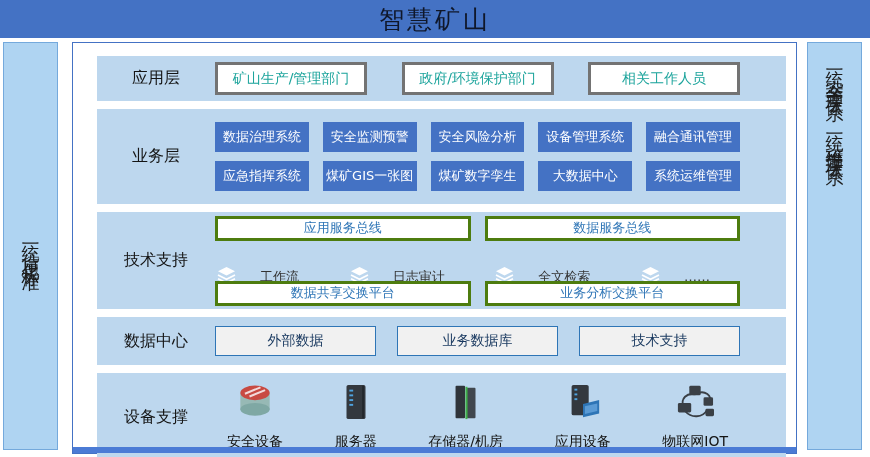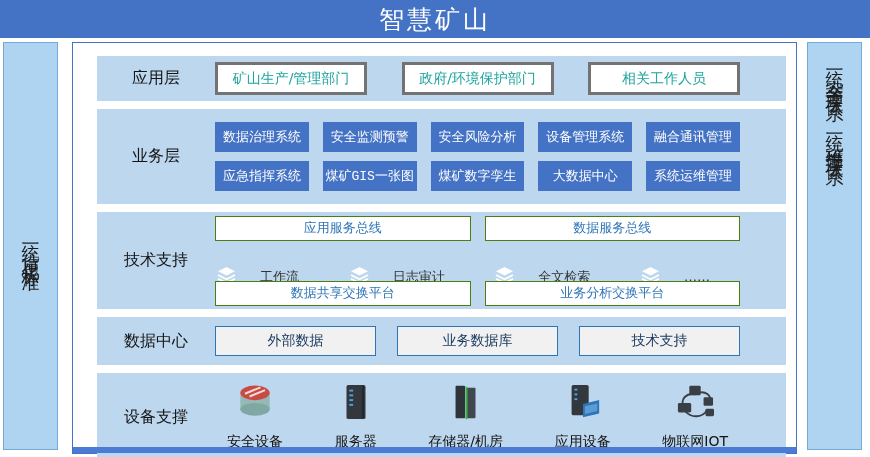--- a/index.html
+++ b/index.html
@@ -2,21 +2,21 @@
 <html><head>
 <meta charset="utf-8">
 <style>
   * { margin:0; padding:0; box-sizing:border-box; }
   body { background:#fff; font-family:"DejaVu Sans","Liberation Sans",sans-serif; }
   .stage { position:relative; width:870px; height:457px; background:#fff; overflow:hidden; }
 
   
   .banner { position:absolute; left:0; top:0; width:870px; height:38px; background:#4472C4;
             display:flex; align-items:center; justify-content:center; }
-  .banner-title { color:#ffffff; font-size:25px; font-weight:400; letter-spacing:3px; }
+  .banner-title { color:#0f172a; font-size:25px; font-weight:400; letter-spacing:3px; }
 
   
   .pillar { position:absolute; top:42px; height:408px; width:55px; background:#AFD4F2;
             border:1px solid #74A9DC; display:flex; flex-direction:column; align-items:center; }
   .pillar-left { left:3px; justify-content:center; }
   .pillar-right { left:807px; justify-content:flex-start; padding-top:12px; gap:24px; }
   .vtext { writing-mode:vertical-rl; text-orientation:upright; font-size:18px; color:#1c1c1c;
            letter-spacing:5px; line-height:1.1; }
 
   
@@ -30,29 +30,29 @@
   .row-content { flex:1; margin-right:46px; }
 
   
   .row-app { height:45px; }
   .app-content { display:flex; justify-content:space-between; }
   .app-box { width:152px; height:33px; background:#fff; border:3px solid #737373;
              color:#1CA49C; font-size:14px; display:flex; align-items:center; justify-content:center; }
 
   
   .row-biz { height:95px; }
-  .biz-content { display:grid; grid-template-columns:repeat(5,1fr); gap:9px 14px;font-family:Liberation Mono, monospace; }
+  .biz-content { display:grid; grid-template-columns:repeat(5,1fr); gap:9px 14px; }
   .biz-btn { height:30px; background:#4472C4; color:#fff; font-size:13px;
              display:flex; align-items:center; justify-content:center; white-space:nowrap; }
 
   
   .row-tech { height:97px; }
   .tech-content { display:flex; flex-direction:column; gap:9px; }
   .tech-bus-row { display:grid; grid-template-columns:1fr 1fr; gap:14px; }
-  .tech-box { height:25px; background:#fff; border:1px solid #4d7c0f; color:#2E75B6;
+  .tech-box { height:25px; background:#fff; border:3px solid #4d7c0f; color:#2E75B6;
               font-size:13px; display:flex; align-items:center; justify-content:center; }
   .tech-mid { display:flex; align-items:center; justify-content:space-between;
               height:22px; padding:0 30px 0 2px; }
   .tech-item { display:flex; align-items:center; gap:24px; font-size:13px; color:#333;margin-top:32px; }
 
   
   .row-data { height:48px; }
   .data-content { display:grid; grid-template-columns:repeat(3,1fr); gap:21px; }
   .data-box { height:30px; background:#F1F1F1; border:1px solid #2E75B6; color:#17375E;
               font-size:14px; display:flex; align-items:center; justify-content:center; }

